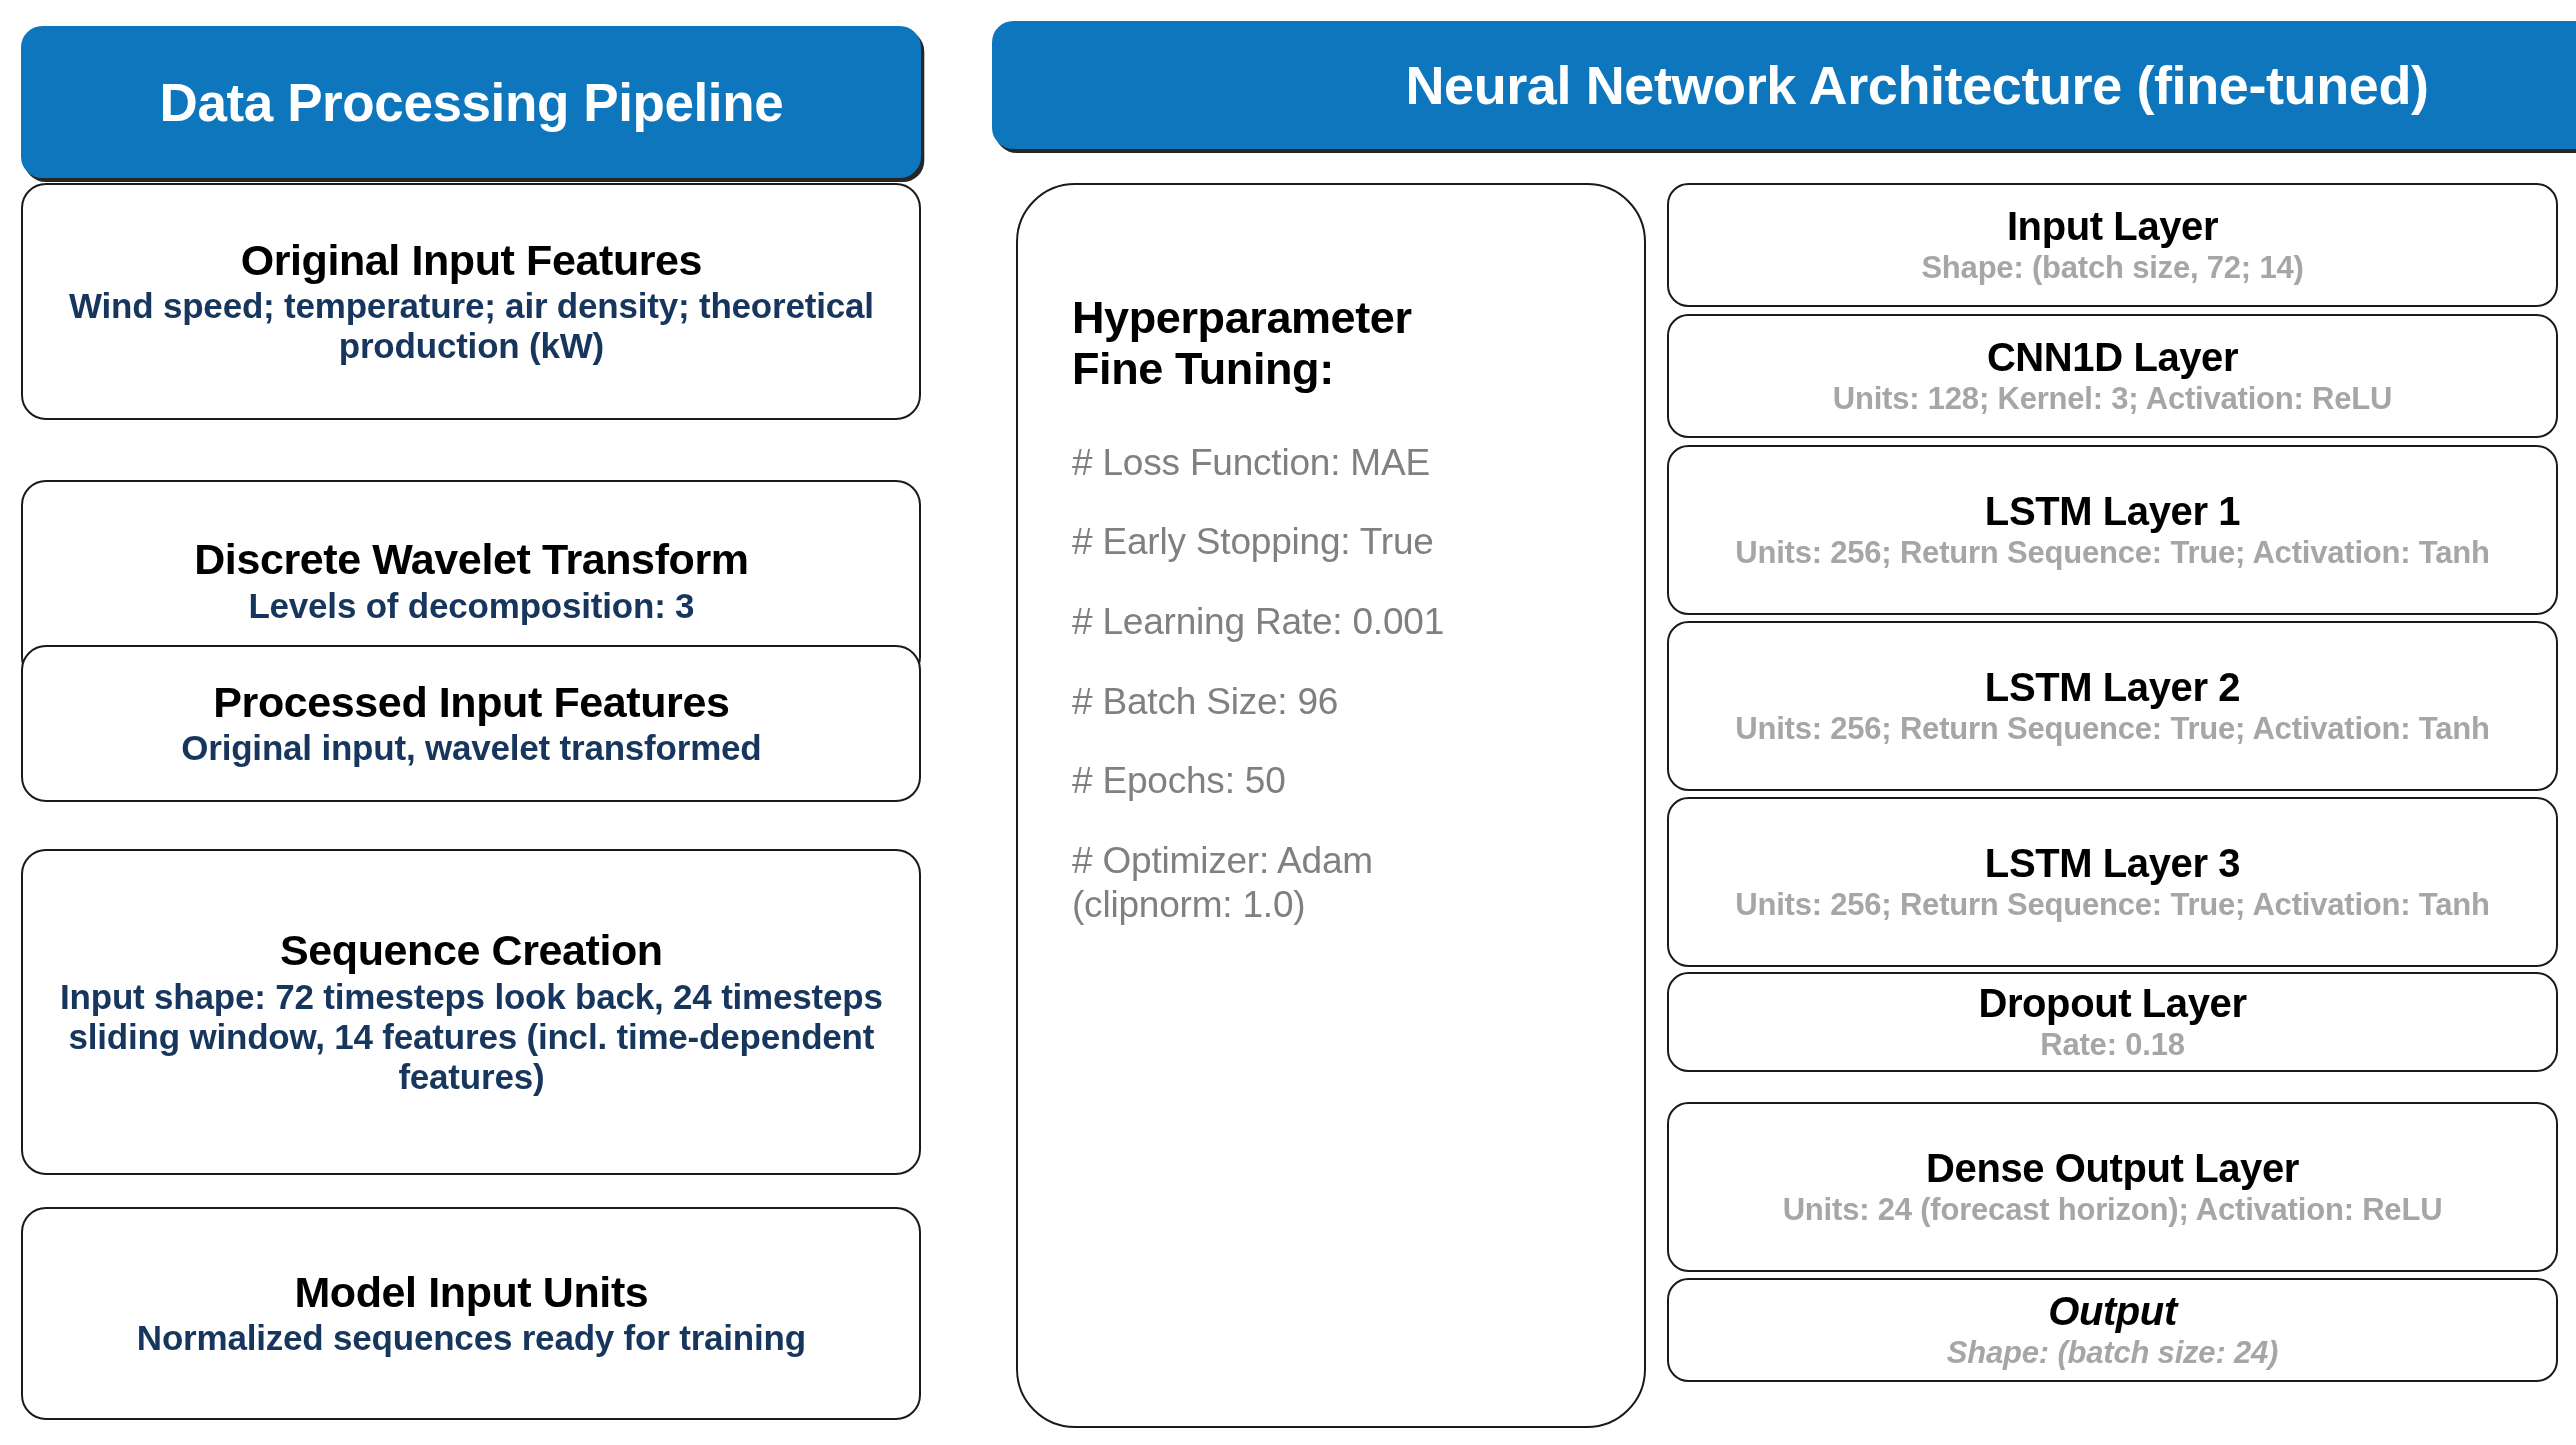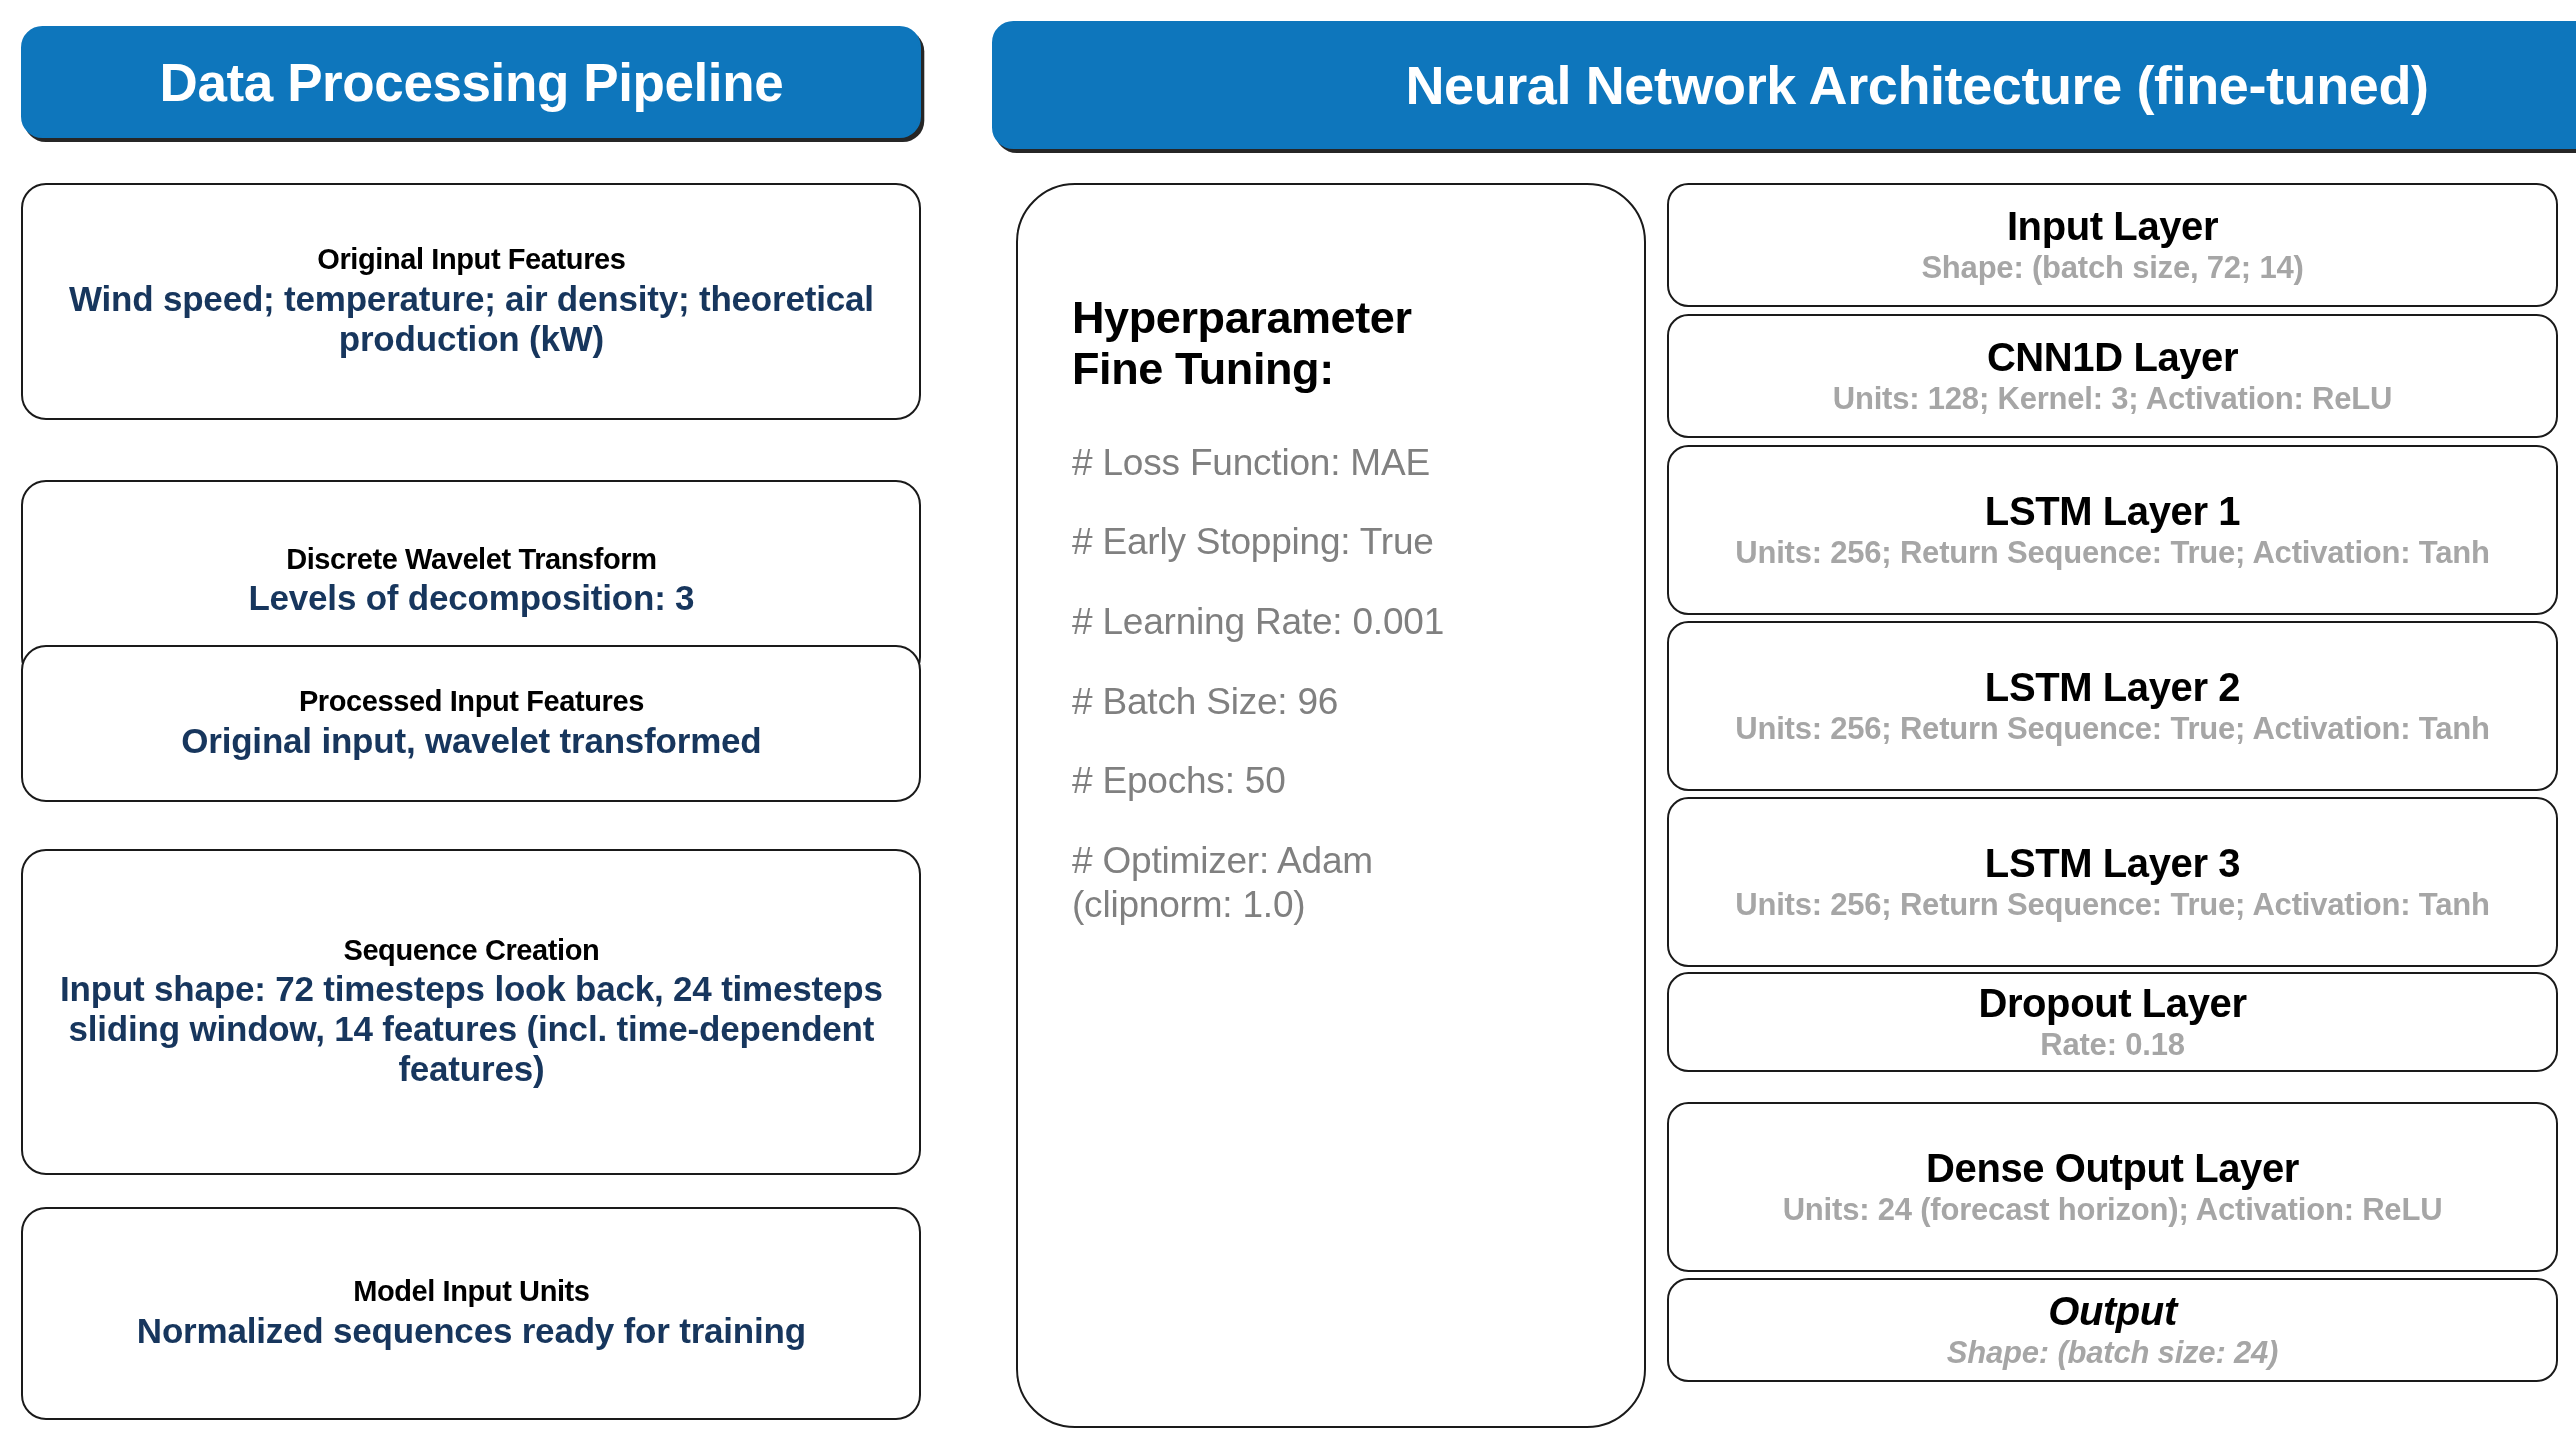--- a/index.html
+++ b/index.html
@@ -38,21 +38,21 @@
   .banner .banner-text {
     color: #ffffff;
     font-weight: bold;
     letter-spacing: -0.4px;
     text-align: center;
     white-space: nowrap;
   }
 
   #banner-left {
     left: 21.4px;  top: 26px;
-    width: 900px; height: 112px;
+    width: 900px; height: 152px;
   }
   #banner-left .banner-text { font-size: 53px; }
 
   #banner-right {
     left: 992px; top: 20.6px;
     width: 1850px; height: 128px;
   }
   #banner-right .banner-text { font-size: 54px; }
 
   
@@ -77,21 +77,21 @@
     letter-spacing: -0.4px;
   }
   .card .sub {
     line-height: 1.14;
     font-weight: bold;
     letter-spacing: -0.2px;
   }
 
   
   .pipe-card { left: 21.4px; width: 900px; }
-  .pipe-card .title { font-size: 29px; }
+  .pipe-card .title { font-size: 43px; }
   .pipe-card .sub   { font-size: 35px; color: #17365D; margin-top: 3.3px; }
 
   #pipe-0 { top: 183px;  height: 237px; }
   #pipe-1 { top: 480px;  height: 202px; }
   #pipe-2 { top: 645px;  height: 157px; }
   #pipe-3 { top: 849px; height: 326px; }
   #pipe-4 { top: 1207px; height: 213px; }
 
   
   .layer-card { left: 1667px; width: 891px; border-radius: 21.4px; padding: 3.3px 11.5px; }

